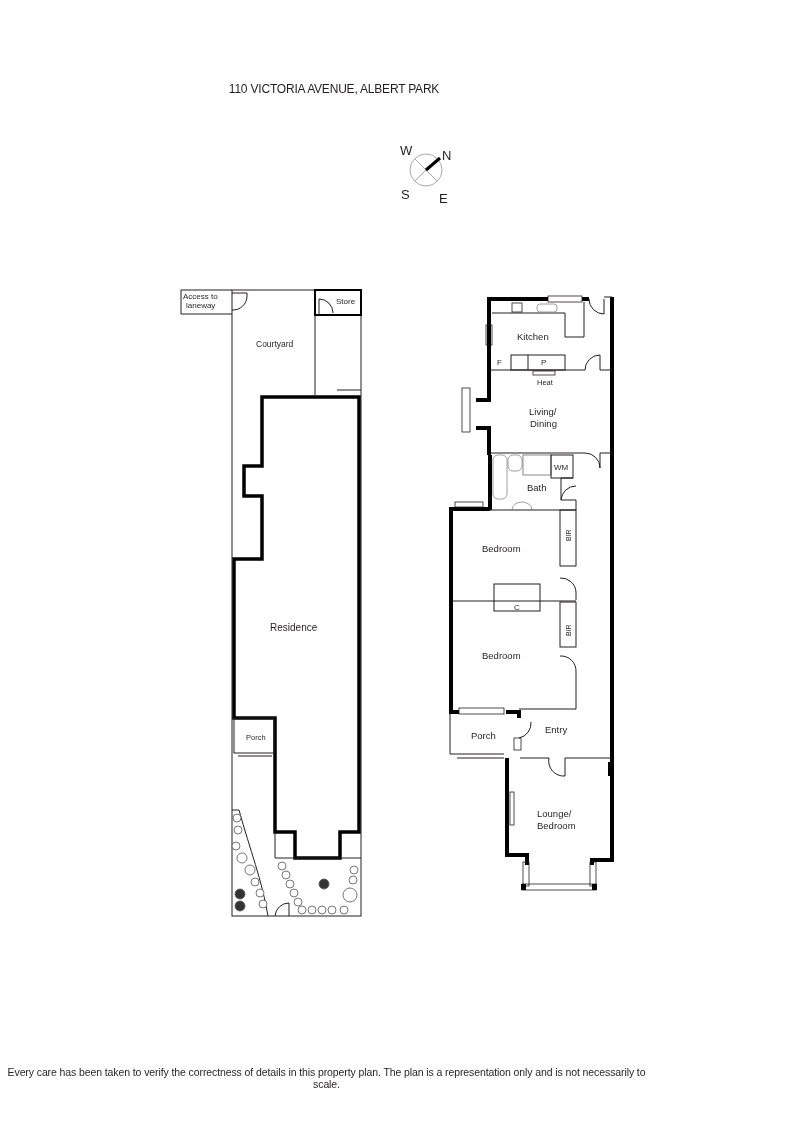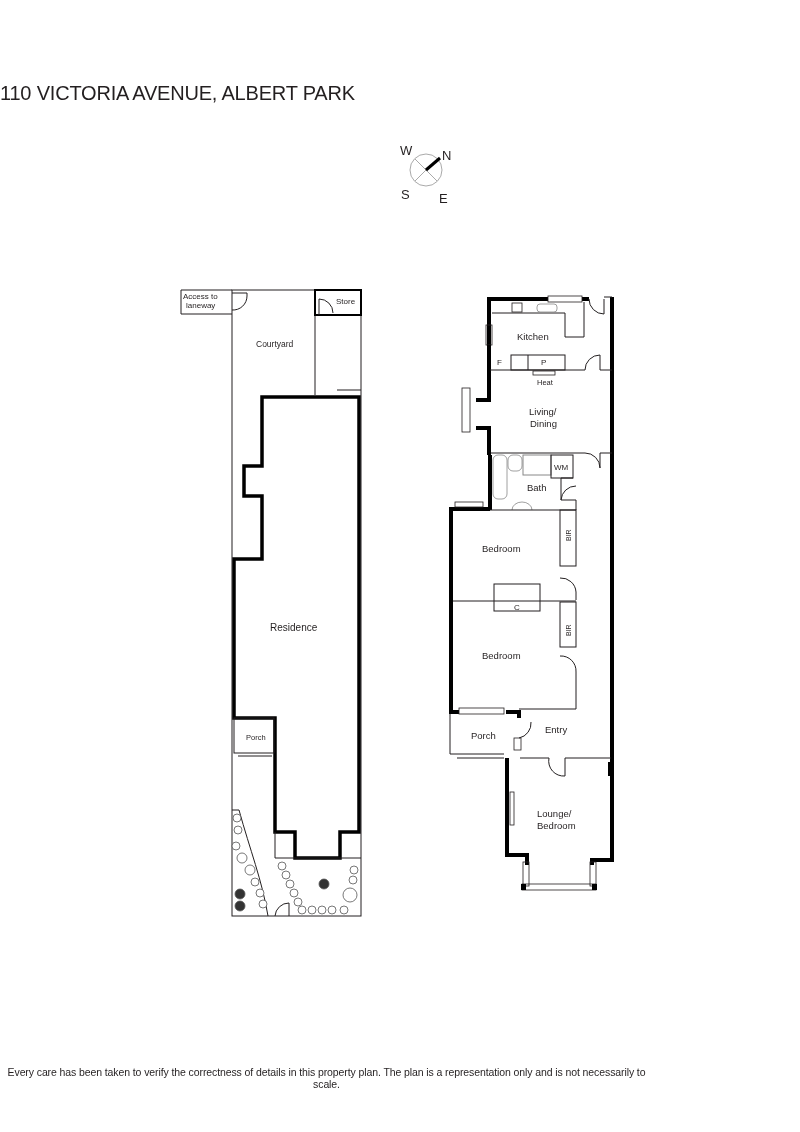--- a/index.html
+++ b/index.html
@@ -1,17 +1,17 @@
 <!DOCTYPE html>
 <html><head>
   <meta charset="utf-8">
   <style>
     html, body { margin: 0; padding: 0; background: #ffffff; }
     body { width: 800px; height: 1132px; position: relative; overflow: hidden; font-family: "Liberation Sans", sans-serif; color: #222; }
-    .title { position: absolute; top: 82px; left: 0; width: 668px; font-size: 20px; letter-spacing: -0.2px; color: #231f20; }
+    .title { position: absolute; top: 82px; left: 0; width: 668px; text-align: center; font-size: 12px; letter-spacing: -0.2px; color: #231f20; }
     .footer { position: absolute; top: 1066px; left: 0; width: 653px; text-align: center; font-size: 10.5px; color: #231f20; letter-spacing: -0.1px; }
     svg.plan { position: absolute; left: 0; top: 0; }
     .lbl { font-family: "Liberation Sans", sans-serif; fill: #231f20; }
   </style>
 </head>
 <body>
 
 <div class="title">110 VICTORIA AVENUE, ALBERT PARK</div>
 
 <svg class="plan" width="800" height="1132" viewBox="0 0 800 1132" xmlns="http://www.w3.org/2000/svg">

